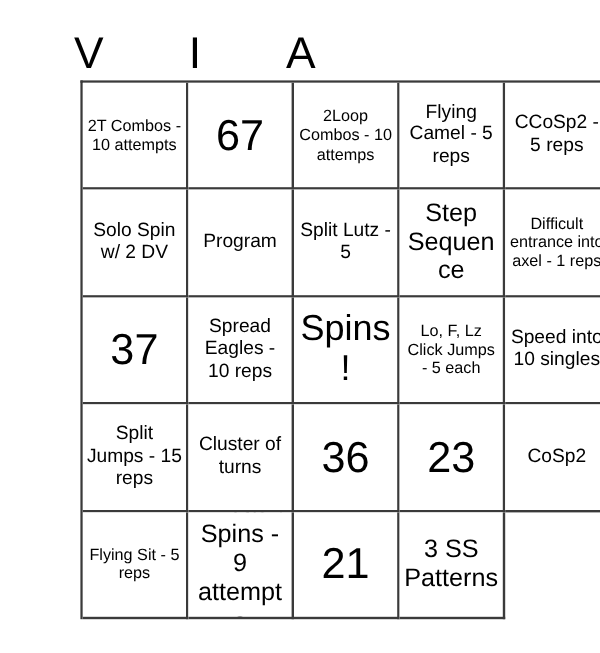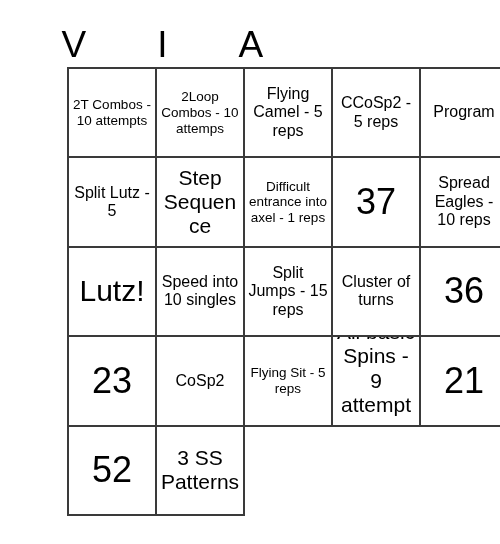--- a/index.html
+++ b/index.html
@@ -93,49 +93,58 @@
     <div class="header-letter">I</div>
     <div class="header-letter">A</div>
     <div class="header-letter"></div>
     <div class="header-letter"></div>
   </div>
 
   <div id="grid">
       <div class="cell sz-xs">
         <span class="cell-text">2T Combos - 10 attempts</span>
       </div>
+      <div class="cell sz-num">
+        <span class="cell-text">67</span>
+      </div>
       <div class="cell sz-xs">
         <span class="cell-text">2Loop Combos - 10 attemps</span>
       </div>
       <div class="cell sz-lg">
         <span class="cell-text">Flying Camel - 5 reps</span>
       </div>
       <div class="cell sz-md">
         <span class="cell-text">CCoSp2 - 5 reps</span>
+      </div>
+      <div class="cell sz-lg">
+        <span class="cell-text">Solo Spin w/ 2 DV</span>
       </div>
       <div class="cell sz-lg">
         <span class="cell-text">Program</span>
       </div>
       <div class="cell sz-lg">
         <span class="cell-text">Split Lutz - 5</span>
       </div>
       <div class="cell sz-sm">
         <span class="cell-text">Step Sequence</span>
       </div>
       <div class="cell sz-xs">
         <span class="cell-text">Difficult entrance into axel - 1 reps</span>
       </div>
       <div class="cell sz-num">
         <span class="cell-text">37</span>
       </div>
       <div class="cell sz-md">
         <span class="cell-text">Spread Eagles - 10 reps</span>
       </div>
       <div class="cell sz-xl">
-        <span class="cell-text">Lutz!</span>
+        <span class="cell-text">Spins!</span>
+      </div>
+      <div class="cell sz-xs">
+        <span class="cell-text">Lo, F, Lz Click Jumps - 5 each</span>
       </div>
       <div class="cell sz-md">
         <span class="cell-text">Speed into 10 singles</span>
       </div>
       <div class="cell sz-md">
         <span class="cell-text">Split Jumps - 15 reps</span>
       </div>
       <div class="cell sz-md">
         <span class="cell-text">Cluster of turns</span>
       </div>
@@ -150,21 +159,18 @@
       </div>
       <div class="cell sz-xs">
         <span class="cell-text">Flying Sit - 5 reps</span>
       </div>
       <div class="cell sz-sm">
         <span class="cell-text">All basic Spins - 9 attempts</span>
       </div>
       <div class="cell sz-num">
         <span class="cell-text">21</span>
       </div>
-      <div class="cell sz-num">
-        <span class="cell-text">52</span>
-      </div>
       <div class="cell sz-sm">
         <span class="cell-text">3 SS Patterns</span>
       </div>
     </div>
 
 </div>
 
 </body></html>

